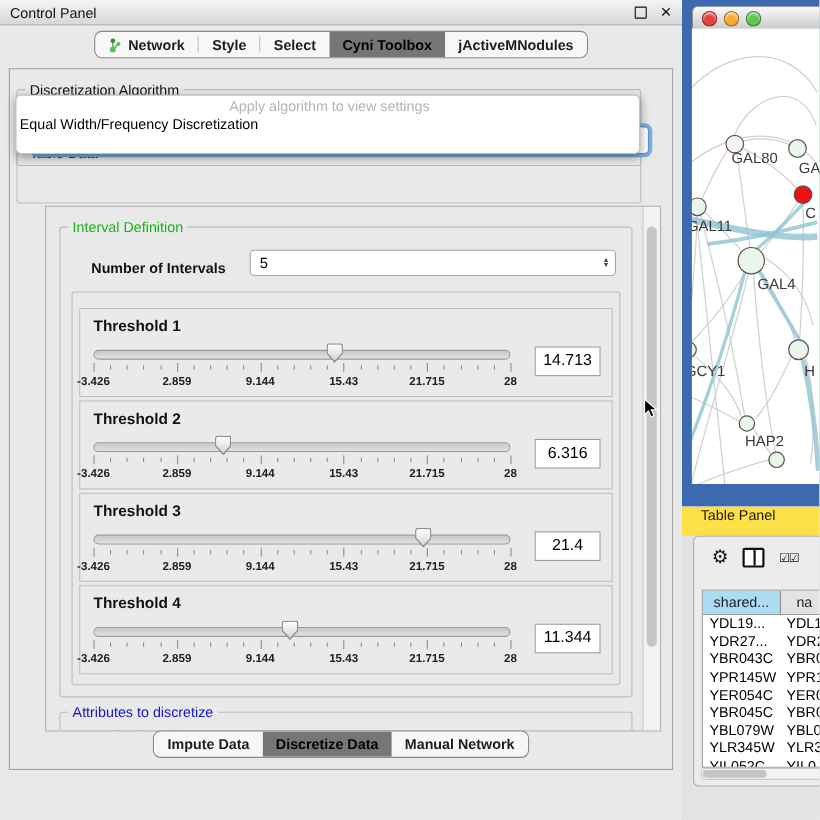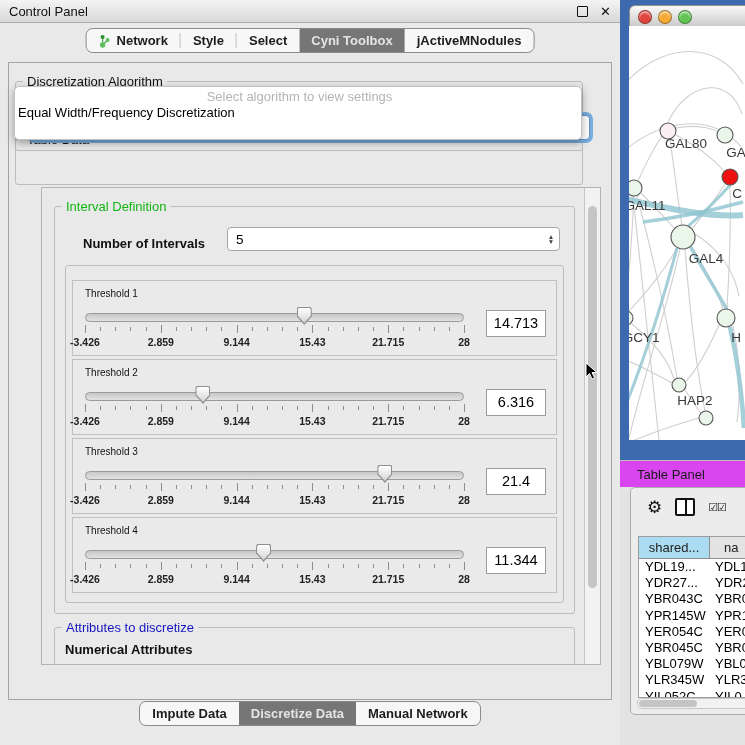--- a/index.html
+++ b/index.html
@@ -9,21 +9,21 @@
   .control-panel{position:absolute;left:0;top:0;width:620px;height:745px;background:#e9e9e9;border-right:1px solid #b0b0b0;}
   .titlebar{height:22px;display:flex;align-items:center;padding:0 9px;
             background:linear-gradient(#f4f4f4,#d8d8d8);border-bottom:1px solid #adadad;font-size:13px;color:#111;}
   .tb-title{flex:1;}
   .float-btn{width:9px;height:9px;border:1.6px solid #111;border-radius:1px;margin-right:12px;cursor:default;}
   .close-btn{font-size:13px;font-weight:bold;color:#111;cursor:default;}
   .tabbar{height:36px;position:relative;}
   .tabset{position:absolute;left:50%;top:5px;transform:translateX(-50%);display:inline-flex;
           border:1.5px solid #8a8a8a;border-radius:7px;overflow:hidden;background:#f7f7f7;white-space:nowrap;justify-content:flex-end;}
   .tab{padding:4px 12px;font-size:13px;font-weight:bold;color:#1c1c1c;display:flex;align-items:center;gap:5px;}
-  .tab.sel{background:#767676;color:#e5e5e5;}
+  .tab.sel{background:#767676;color:#000000;}
   .tabsep{width:1px;background:#c3c3c3;margin:4px 0;}
   
   .content-panel{position:absolute;left:8px;top:62px;width:602px;height:636px;border:1px solid #a3a3a3;background:#e9e9e9;}
   .group{position:relative;border:1px solid #bdbdbd;border-radius:3px;}
   .group-label{position:absolute;top:-8px;left:7px;background:#e9e9e9;padding:0 4px;font-size:13px;color:#111;}
   .group-label.green{color:#14b514;}
   .group-label.blue{color:#1515c4;}
   .algo-group{position:absolute;left:6px;top:18px;width:566px;height:68px;}
   .algo-combo{position:absolute;left:14px;top:33px;width:558px;height:23px;background:#fff;border:1px solid #5f93c9;
               border-radius:4px;box-shadow:0 0 0 3px #79aede;z-index:5;}
@@ -42,52 +42,52 @@
   .scrollarea{position:absolute;left:32px;top:124px;width:558px;height:476px;border:1px solid #b3b3b3;background:#e9e9e9;overflow:hidden;}
   .sa-content{position:absolute;left:0;top:0;right:15px;bottom:0;padding:10px 10px 0 12px;overflow:hidden;}
   .vscroll{position:absolute;right:0;top:0;bottom:0;width:15px;background:#f2f2f2;border-left:1px solid #c5c5c5;}
   .vscroll .thumb{position:absolute;left:3px;width:9px;border-radius:5px;background:#c5c5c5;}
   .interval-group{margin-top:8px;padding:18px 10px 10px 10px;}
   .num-row{display:flex;align-items:flex-end;margin:2px 4px 14px 18px;}
   .num-label{font-size:13px;font-weight:bold;color:#111;}
   .num-combo{flex:1;margin-left:22px;}
   .thr-group{padding:14px 6px 6px 6px;}
   .thr-box{border:1px solid #c0c0c0;background:#eaeaea;margin-bottom:3px;padding:7px 10px 4px 12px;}
-  .t-label{font-size:10px;font-weight:normal;color:#111;}
+  .t-label{font-size:14px;font-weight:bold;color:#111;}
   .t-row{display:flex;align-items:flex-start;margin-top:8px;}
   .slider{flex:1;position:relative;height:44px;margin-right:22px;}
   .track{position:absolute;left:0;right:0;top:6px;height:7px;border:1px solid #9a9a9a;border-radius:5px;
          background:linear-gradient(#c7c7c7,#e2e2e2);}
   .handle{position:absolute;top:0;width:15px;height:18px;background:#8f8f8f;
           clip-path:polygon(8% 0,92% 0,100% 10%,100% 52%,50% 100%,0 52%,0 10%);}
   .handle::after{content:"";position:absolute;left:1px;right:1px;top:1px;bottom:2px;
           clip-path:polygon(8% 0,92% 0,100% 10%,100% 52%,50% 100%,0 52%,0 10%);
           background:linear-gradient(#ffffff,#d4d4d4);}
   .ticks{position:absolute;left:0;right:0;top:18px;height:9px;}
   .tick{position:absolute;width:1px;background:#8d8d8d;}
   .scale{position:absolute;left:0;right:0;top:29px;height:13px;font-size:10.5px;font-weight:bold;color:#222;}
   .scale span{position:absolute;transform:translateX(-50%);white-space:nowrap;}
   .t-value{width:58px;height:25px;background:#fff;border:1px solid #9c9c9c;font-size:14.5px;color:#000;
            text-align:center;line-height:25px;margin-top:3px;}
   .attr-group{margin-top:13px;padding:14px 10px 10px 8px;}
   .attr-sub{font-size:13px;font-weight:bold;color:#111;margin:0 0 7px 2px;}
   .apply-row{position:absolute;left:0;right:0;top:600px;height:34px;display:flex;align-items:center;justify-content:center;}
   .apply-btn{padding:3px 23px;font-size:13.5px;color:#000;border:1px solid #9a9a9a;border-radius:6px;
              background:linear-gradient(#ffffff,#dedede);}
-  .bottom-tabs{position:absolute;left:0;right:0;top:701px;display:flex;justify-content:center;}
+  .bottom-tabs{position:absolute;left:0;right:0;top:664px;display:flex;justify-content:center;}
   
   .right-side{position:absolute;left:620px;top:0;width:125px;height:745px;background:#e3e3e3;}
   .desktop{position:absolute;left:0;top:0;width:125px;height:460px;background:#3d69af;}
   .net-window{position:absolute;left:9px;top:5px;width:130px;height:436px;}
   .net-titlebar{height:21px;background:linear-gradient(#f9f9f9,#c9c9c9);border:1px solid #8f8f8f;border-bottom:1px solid #9a9a9a;
                 border-radius:6px 6px 0 0;display:flex;align-items:center;padding-left:8px;gap:6px;}
   .light{width:12px;height:12px;border-radius:50%;border:1px solid rgba(0,0,0,.35);box-shadow:inset 0 2px 2px rgba(255,255,255,.6);}
   .net-canvas{position:absolute;left:0;top:21px;width:130px;height:414px;background:#fff;overflow:hidden;}
-  .tp-header{position:absolute;left:0;top:460px;width:125px;height:27px;background:#d946ef;border-top:1px solid #bcbcbc;
-             font-size:13px;color:#1a1a1a;display:flex;align-items:center;padding-left:17px;box-sizing:border-box;}
+  .tp-header{position:absolute;left:0;top:460px;width:125px;height:27px;background:#fde047;border-top:1px solid #bcbcbc;
+             font-size:13px;color:#1a1a1a;display:flex;align-items:flex-start;padding-left:17px;box-sizing:border-box;}
   .table-panel{position:absolute;left:10px;top:487px;width:120px;height:226px;background:#ececec;border:1px solid #adadad;border-radius:5px;}
   .tp-toolbar{height:38px;display:flex;align-items:center;gap:13px;padding-left:16px;}
   .gear{font-size:17px;color:#111;}
   .col-icon{width:16px;height:14px;border:2px solid #111;border-radius:2px;position:relative;background:#fff;}
   .col-icon::after{content:"";position:absolute;left:50%;top:0;bottom:0;width:2px;background:#111;}
   .check-icons{font-size:11px;color:#111;letter-spacing:-1px;}
   .tp-table{position:absolute;left:7px;right:-1px;top:48px;bottom:16px;overflow:hidden;background:#fff;border:1px solid #9d9d9d;}
   .tp-hrow{display:flex;height:21px;border-bottom:1px solid #8f8f8f;}
   .tp-hcell{font-size:13px;color:#222;display:flex;align-items:center;justify-content:center;background:#e3e3e3;}
   .tp-hcell.c1{width:70px;background:#abdcf2;border-right:1px solid #8f8f8f;}
@@ -139,21 +139,21 @@
   </div>
 
   <div class="content-panel">
 
     <div class="group algo-group">
       <span class="group-label">Discretization Algorithm</span>
       <div class="algo-combo"></div>
     </div>
 
     <div class="popup">
-      <div class="popup-row placeholder">Select algorithm to view settings</div>
+      <div class="popup-row placeholder">Apply algorithm to view settings</div>
       <div class="popup-row">Equal Width/Frequency Discretization</div>
     </div>
 
     <div class="group tabledata-group">
       <span class="group-label">Table Data</span>
     </div>
 
     <div class="scrollarea">
       <div class="sa-content">
         <div class="group interval-group">

